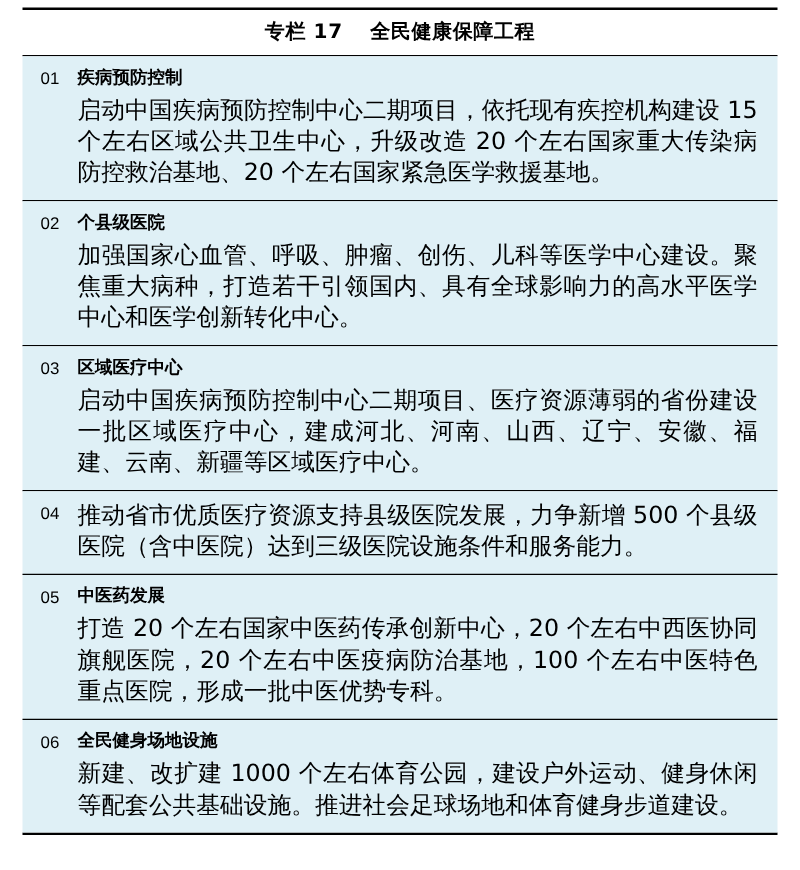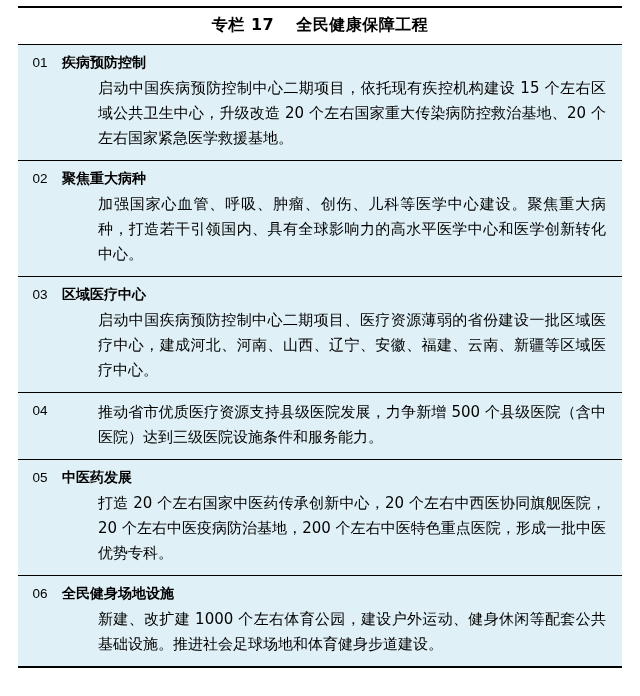--- a/index.html
+++ b/index.html
@@ -60,25 +60,24 @@
     flex: 1 1 auto;
     padding-right: 16px;
   }
   .row .hd {
     font-size: 14px;
     font-weight: bold;
     line-height: 21px;
     margin-bottom: 3px;
   }
   .row .txt {
-    font-size: 15px;
+    font-size: 19px;
     line-height: 25px;
     text-align: justify;
     text-justify: inter-ideograph;
-    margin-left: 36px;
   }
 </style>
 </head>
 <body>
 
 <div id="box">
 
   <div class="title-bar">
     <span class="t-num">专栏 17</span><span>全民健康保障工程</span>
   </div>
@@ -89,21 +88,21 @@
       <div class="num">01</div>
       <div class="body">
         <div class="hd">疾病预防控制</div>
         <div class="txt">启动中国疾病预防控制中心二期项目，依托现有疾控机构建设 15 个左右区域公共卫生中心，升级改造 20 个左右国家重大传染病防控救治基地、20 个左右国家紧急医学救援基地。</div>
       </div>
     </div>
 
     <div class="row">
       <div class="num">02</div>
       <div class="body">
-        <div class="hd">聚焦重大病种</div>
+        <div class="hd">个县级医院</div>
         <div class="txt">加强国家心血管、呼吸、肿瘤、创伤、儿科等医学中心建设。聚焦重大病种，打造若干引领国内、具有全球影响力的高水平医学中心和医学创新转化中心。</div>
       </div>
     </div>
 
     <div class="row">
       <div class="num">03</div>
       <div class="body">
         <div class="hd">区域医疗中心</div>
         <div class="txt">启动中国疾病预防控制中心二期项目、医疗资源薄弱的省份建设一批区域医疗中心，建成河北、河南、山西、辽宁、安徽、福建、云南、新疆等区域医疗中心。</div>
       </div>
@@ -113,21 +112,21 @@
       <div class="num">04</div>
       <div class="body">
         <div class="txt">推动省市优质医疗资源支持县级医院发展，力争新增 500 个县级医院（含中医院）达到三级医院设施条件和服务能力。</div>
       </div>
     </div>
 
     <div class="row">
       <div class="num">05</div>
       <div class="body">
         <div class="hd">中医药发展</div>
-        <div class="txt">打造 20 个左右国家中医药传承创新中心，20 个左右中西医协同旗舰医院，20 个左右中医疫病防治基地，200 个左右中医特色重点医院，形成一批中医优势专科。</div>
+        <div class="txt">打造 20 个左右国家中医药传承创新中心，20 个左右中西医协同旗舰医院，20 个左右中医疫病防治基地，100 个左右中医特色重点医院，形成一批中医优势专科。</div>
       </div>
     </div>
 
     <div class="row">
       <div class="num">06</div>
       <div class="body">
         <div class="hd">全民健身场地设施</div>
         <div class="txt">新建、改扩建 1000 个左右体育公园，建设户外运动、健身休闲等配套公共基础设施。推进社会足球场地和体育健身步道建设。</div>
       </div>
     </div>

